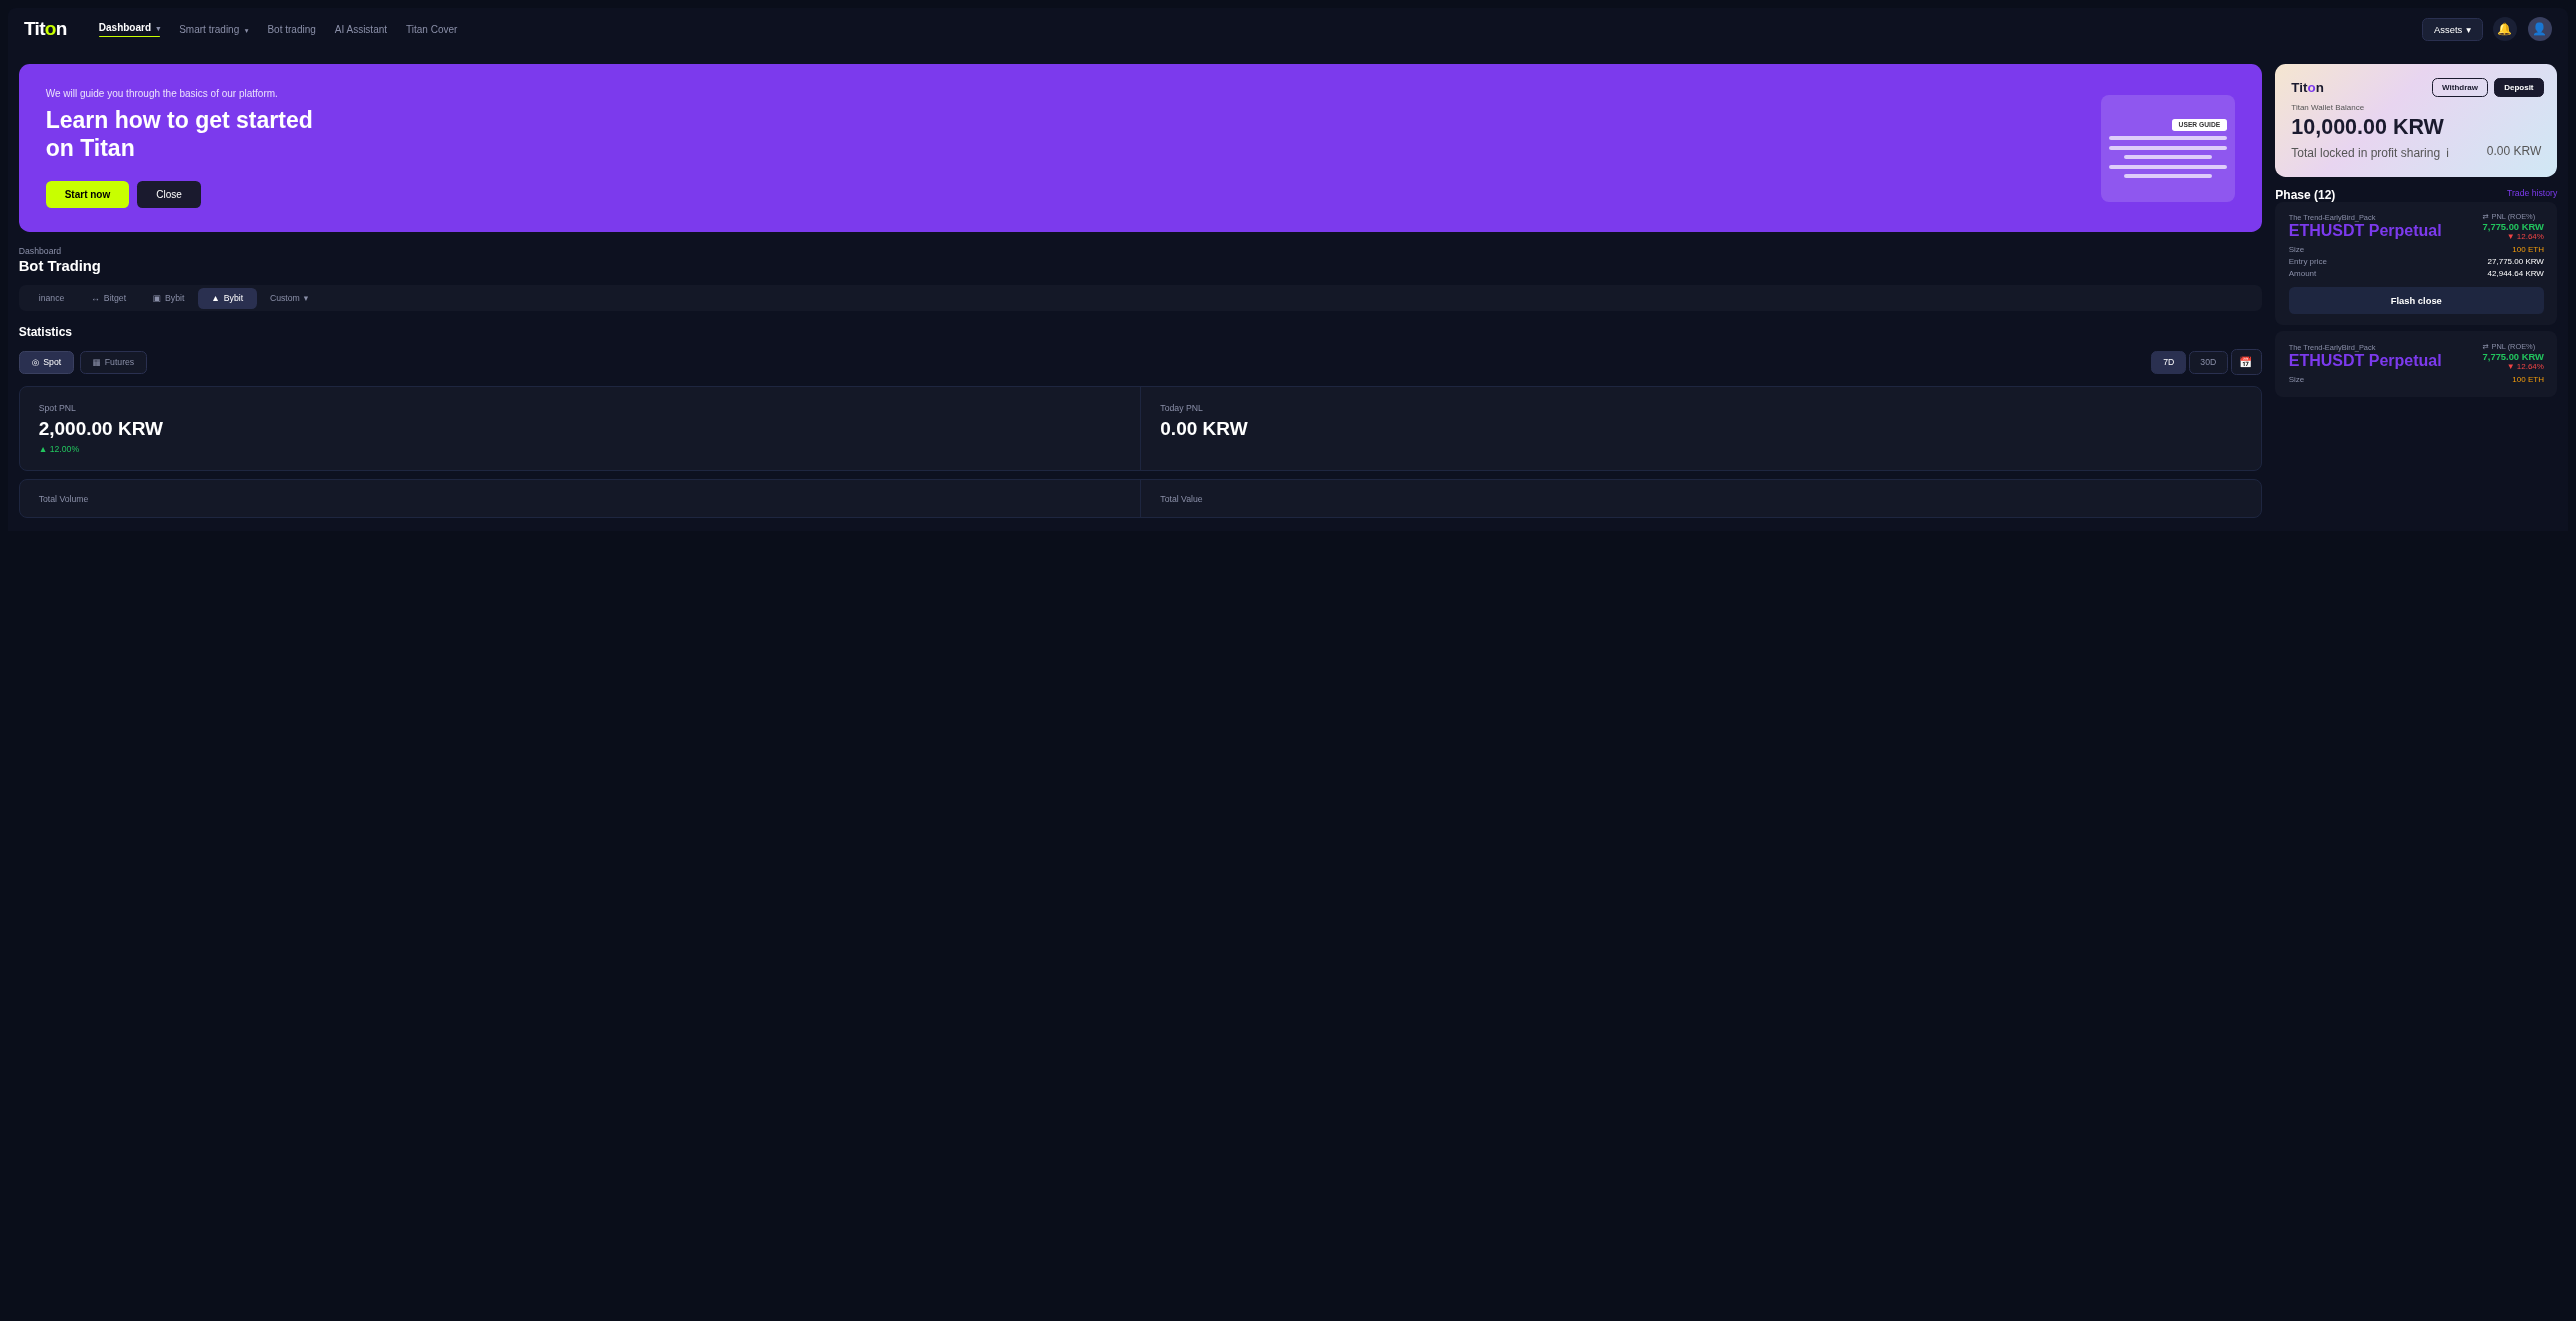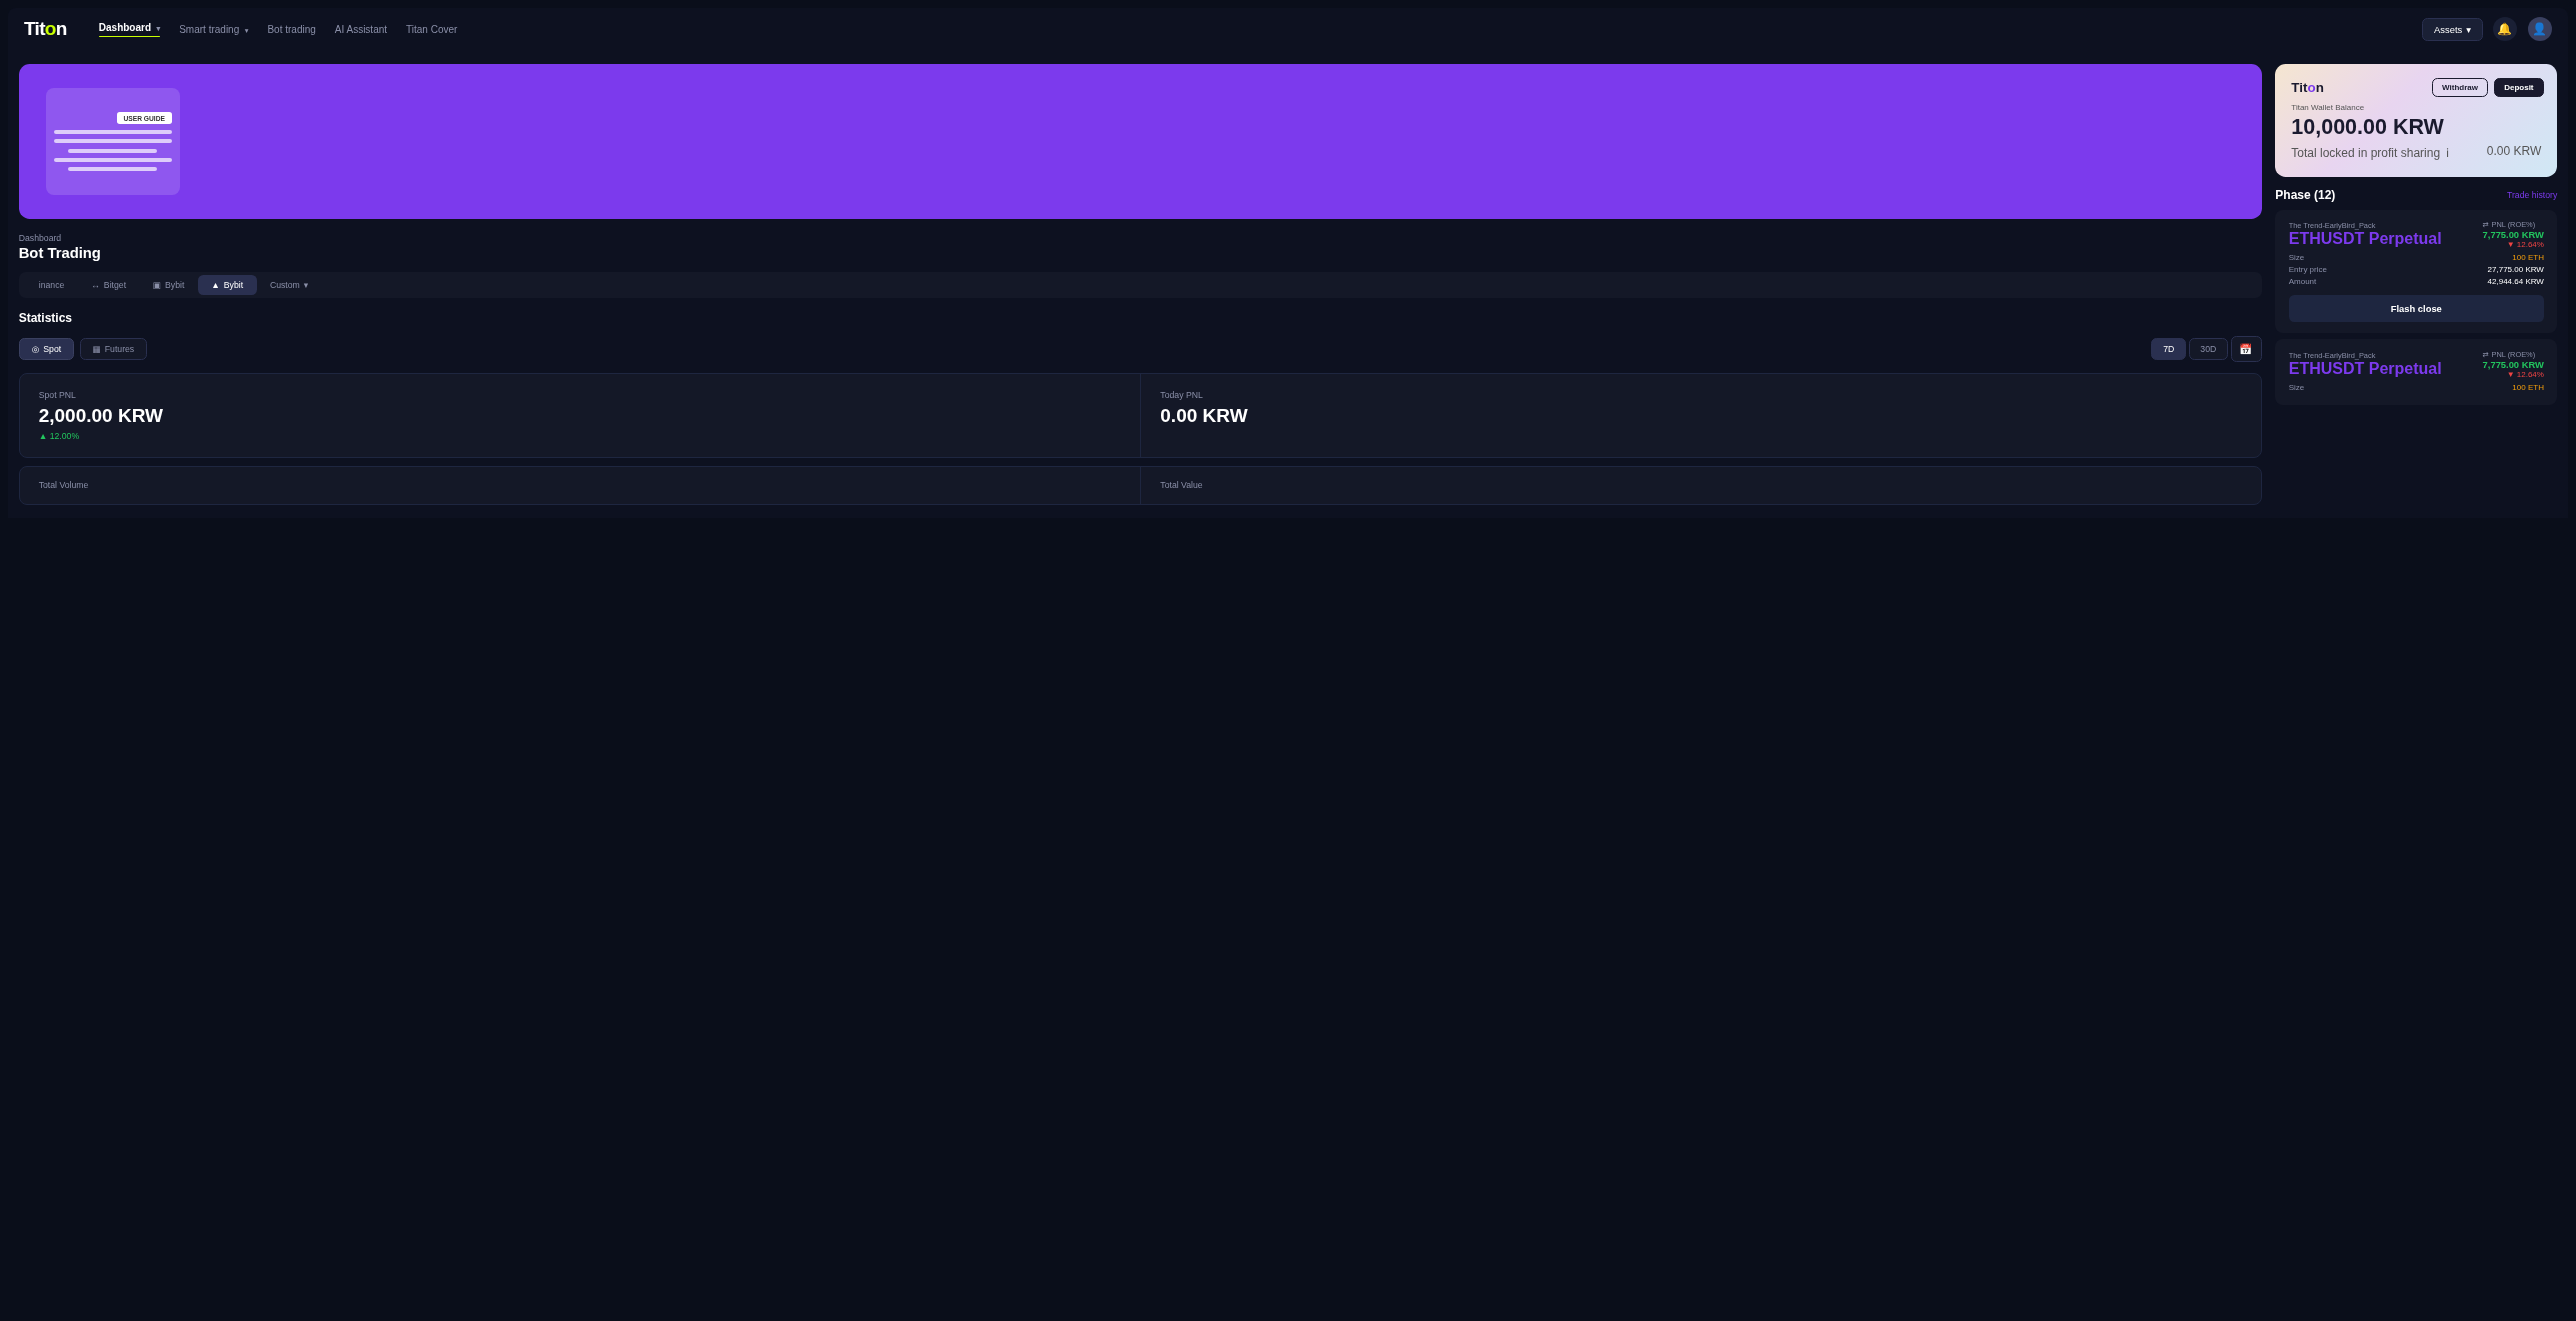--- a/index.html
+++ b/index.html
@@ -338,23 +338,21 @@
       background: #1a1a2e;
       color: #fff;
     }
     .wallet-balance-label { font-size: 8px; color: #555; margin-bottom: 2.7px; }
     .wallet-balance { font-size: 21.5px; font-weight: 700; color: #1a1a2e; margin-bottom: 4px; }
     .wallet-locked { font-size: 12px; color: #555; display: flex; justify-content: space-between; }
 
     
     .phase-header {
       display: flex;
-      align-items: center;
       justify-content: space-between;
-      margin-bottom: 8px;
     }
     .phase-title { font-size: 12px; font-weight: 700; }
     .trade-history-link { color: #7c3aed; font-size: 8.7px; cursor: pointer; font-weight: 500; }
 
     
     .phase-card {
       background: #141827;
       border-radius: 8px;
       padding: 10.7px 13.4px;
       margin-bottom: 6.7px;
@@ -432,20 +430,28 @@
     <div class="bell-icon">🔔</div>
     <div class="avatar">👤</div>
   </div>
 </nav>
 
 <div class="main">
 
   <div class="left-col">
 
     <div class="hero-banner">
+      <div class="hero-text">
+        <div class="hero-subtitle">We will guide you through the basics of our platform.</div>
+        <div class="hero-title">Learn how to get started on Titan</div>
+        <div class="hero-buttons">
+          <button class="btn-start">Start now</button>
+          <button class="btn-close">Close</button>
+        </div>
+      </div>
       <div class="hero-illustration">
         <div class="doc-header">USER GUIDE</div>
         <div class="doc-line"></div>
         <div class="doc-line"></div>
         <div class="doc-line short"></div>
         <div class="doc-line"></div>
         <div class="doc-line short"></div>
       </div>
     </div>
 

